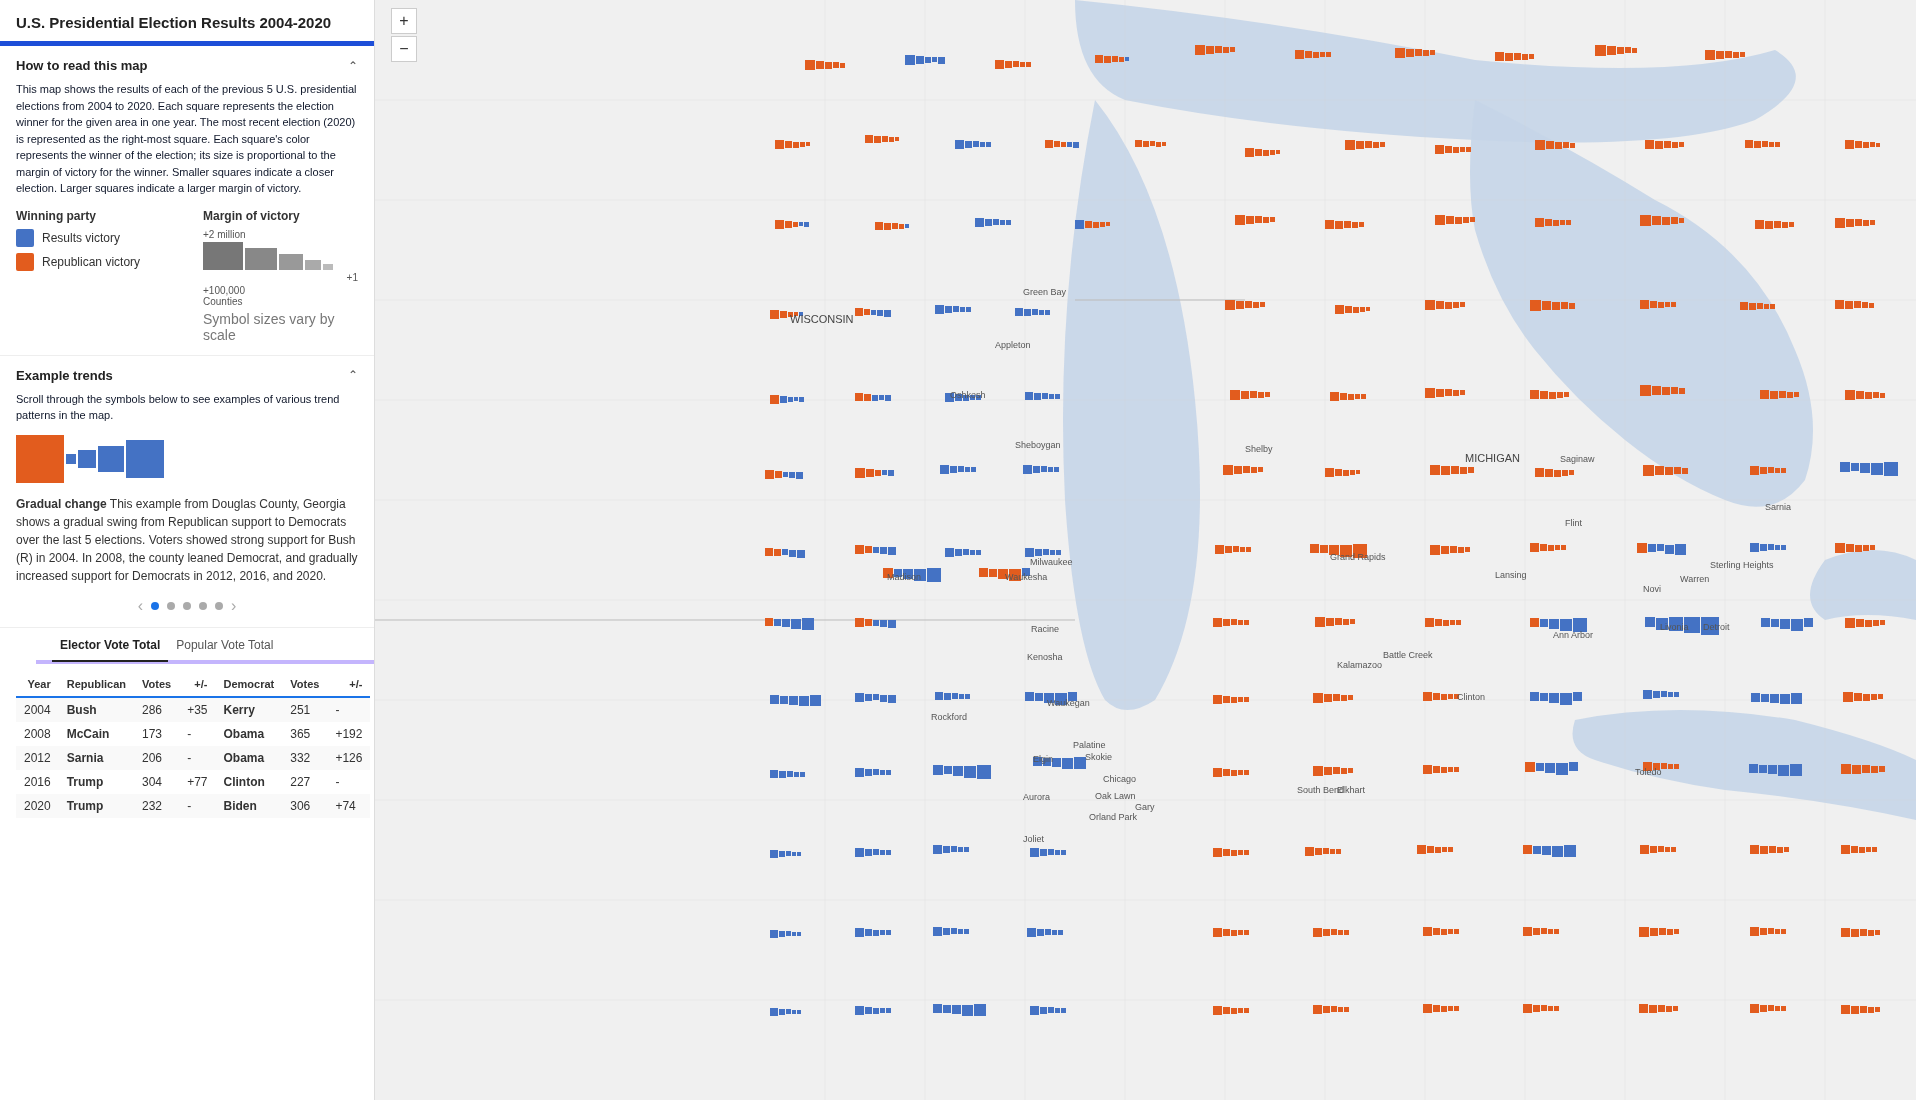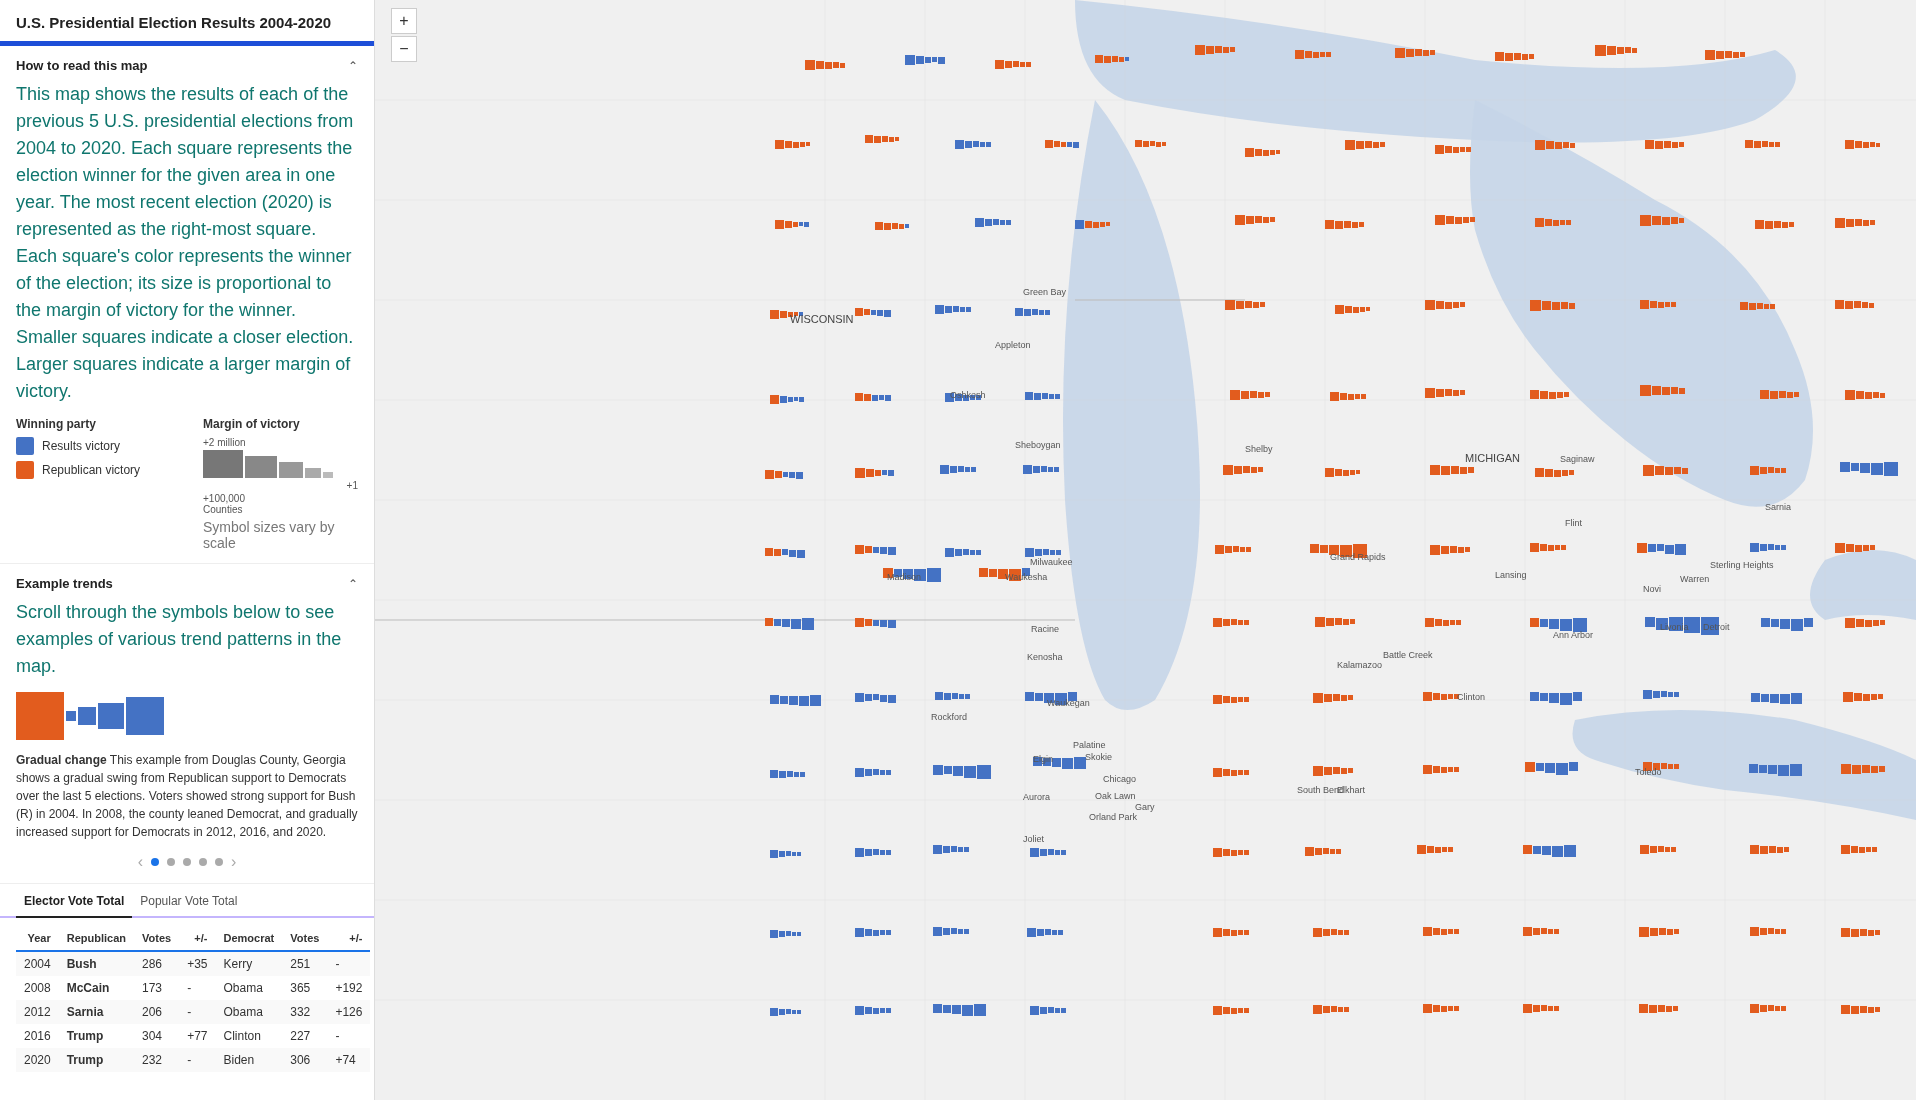--- a/index.html
+++ b/index.html
@@ -43,22 +43,22 @@
       color: #222;
     }
 
     .chevron {
       font-size: 12px;
       color: #555;
       cursor: pointer;
     }
 
     .section-body {
-      font-size: 18px;
-      color: #0f766e;
+      font-size: 11px;
+      color: #0f172a;
       line-height: 1.5;
     }
 
     
     .legend-row {
       display: flex;
       gap: 32px;
       margin-top: 12px;
     }
 
@@ -126,22 +126,23 @@
       height: 8px;
       border-radius: 50%;
       background: #aaa;
     }
 
     .carousel-dot.active { background: #1a73e8; }
 
     
     .vote-tabs {
       display: flex;
-      border-bottom: 2px solid #c4b5fd;
+      border-bottom: 4px solid #c4b5fd;
       padding: 0 16px;
+      margin-left: 36px;
     }
 
     .vote-tab {
       padding: 10px 8px 8px;
       font-size: 12px;
       color: #555;
       cursor: pointer;
       border-bottom: 2px solid transparent;
       margin-bottom: -2px;
     }
@@ -172,21 +173,21 @@
 
     .vote-table td {
       padding: 5px 8px;
       color: #333;
     }
 
     .vote-table tbody tr:nth-child(odd) { background: #f9f9f9; }
     .vote-table tbody tr:nth-child(even) { background: #fff; }
 
     .rep-name { color: #E25C1E; font-weight: bold; }
-    .dem-name { color: #4472C4; font-weight: normal; }
+    .dem-name { color: #4472C4; font-weight: bold; }
     .pos-change { color: #E25C1E; }
     .neg-change { color: #4472C4; }
 
     
     #map-area {
       flex: 1;
       position: relative;
       background: #e8e8e8;
       overflow: hidden;
     }

